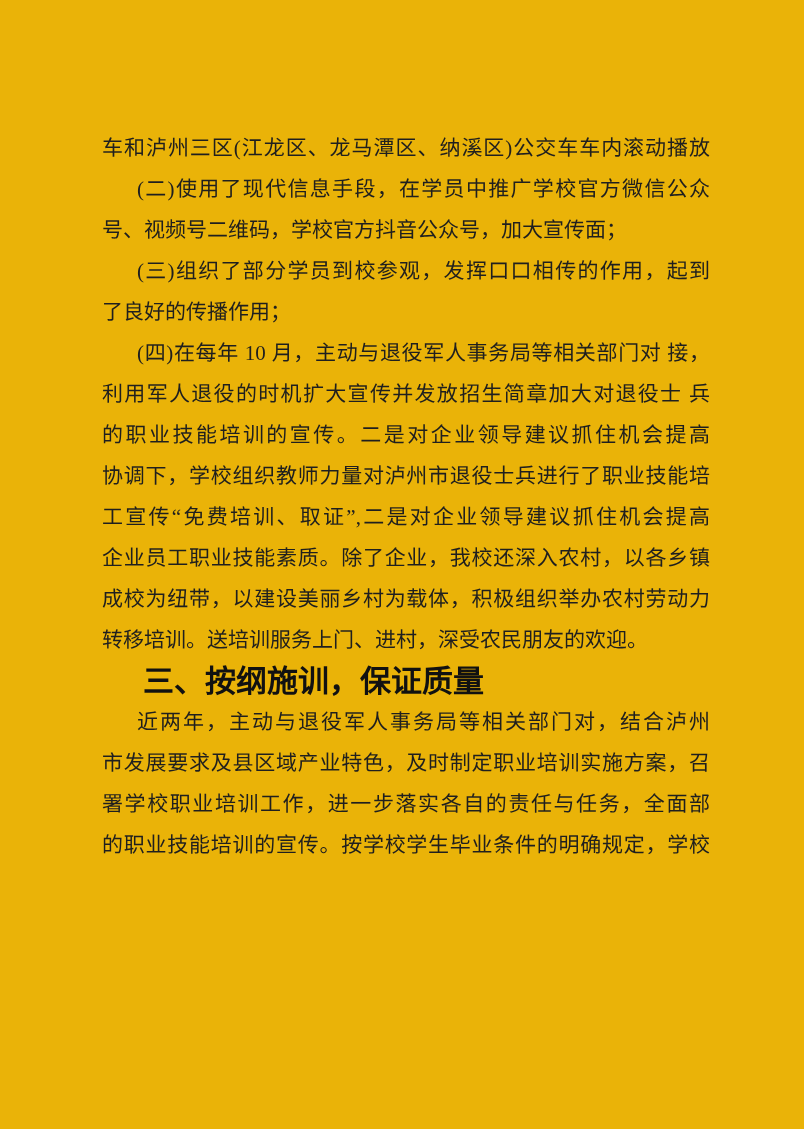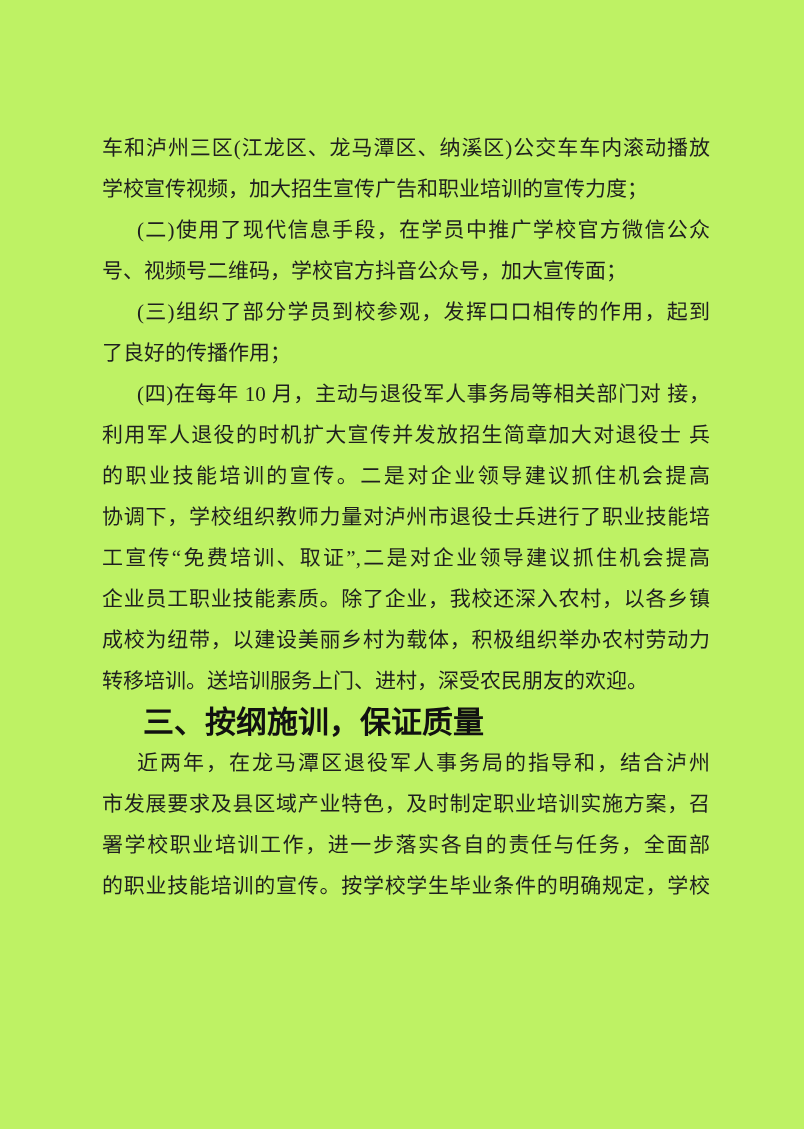--- a/index.html
+++ b/index.html
@@ -9,21 +9,21 @@
   }
   body {
     width: 804px;
     height: 1129px;
     overflow: hidden;
   }
   .page {
     box-sizing: border-box;
     width: 804px;
     height: 1129px;
-    background: #bef264;
+    background: #eab308;
     padding: 128px 94px 0 102px;
     overflow: hidden;
   }
   .block {
     margin: 0;
     padding: 0;
   }
   .line {
     height: 41px;
     line-height: 41px;
@@ -52,21 +52,20 @@
     padding-left: 41px;
   }
 </style>
 </head>
 <body>
 
 <div class="page">
   <div>
       <div class="block paragraph">
         <div class="line fill">车和泸州三区(江龙区、龙马潭区、纳溪区)公交车车内滚动播放</div>
-        <div class="line">学校宣传视频，加大招生宣传广告和职业培训的宣传力度；</div>
       </div>
       <div class="block paragraph">
         <div class="line indent fill">(二)使用了现代信息手段，在学员中推广学校官方微信公众</div>
         <div class="line">号、视频号二维码，学校官方抖音公众号，加大宣传面；</div>
       </div>
       <div class="block paragraph">
         <div class="line indent fill">(三)组织了部分学员到校参观，发挥口口相传的作用，起到</div>
         <div class="line">了良好的传播作用；</div>
       </div>
       <div class="block paragraph">
@@ -78,19 +77,19 @@
       <div class="block paragraph">
         <div class="line fill">工宣传“免费培训、取证”,二是对企业领导建议抓住机会提高</div>
         <div class="line fill">企业员工职业技能素质。除了企业，我校还深入农村，以各乡镇</div>
         <div class="line fill">成校为纽带，以建设美丽乡村为载体，积极组织举办农村劳动力</div>
         <div class="line">转移培训。送培训服务上门、进村，深受农民朋友的欢迎。</div>
       </div>
       <div class="block heading">
         <div class="line indent">三、按纲施训，保证质量</div>
       </div>
       <div class="block paragraph">
-        <div class="line indent fill">近两年，在龙马潭区退役军人事务局的指导和，结合泸州</div>
+        <div class="line indent fill">近两年，主动与退役军人事务局等相关部门对，结合泸州</div>
         <div class="line fill">市发展要求及县区域产业特色，及时制定职业培训实施方案，召</div>
         <div class="line fill">署学校职业培训工作，进一步落实各自的责任与任务，全面部</div>
         <div class="line fill">的职业技能培训的宣传。按学校学生毕业条件的明确规定，学校招</div>
       </div>
     </div>
 </div>
 
 </body></html>

